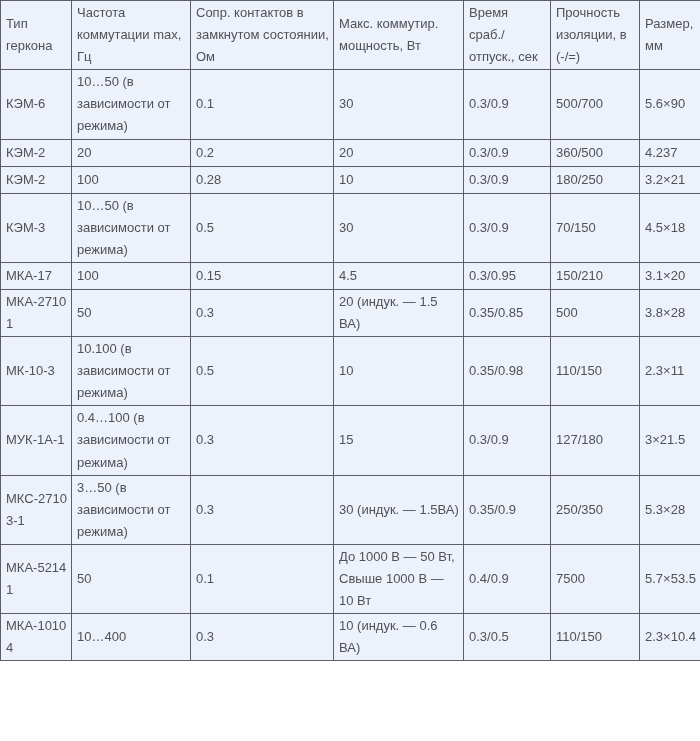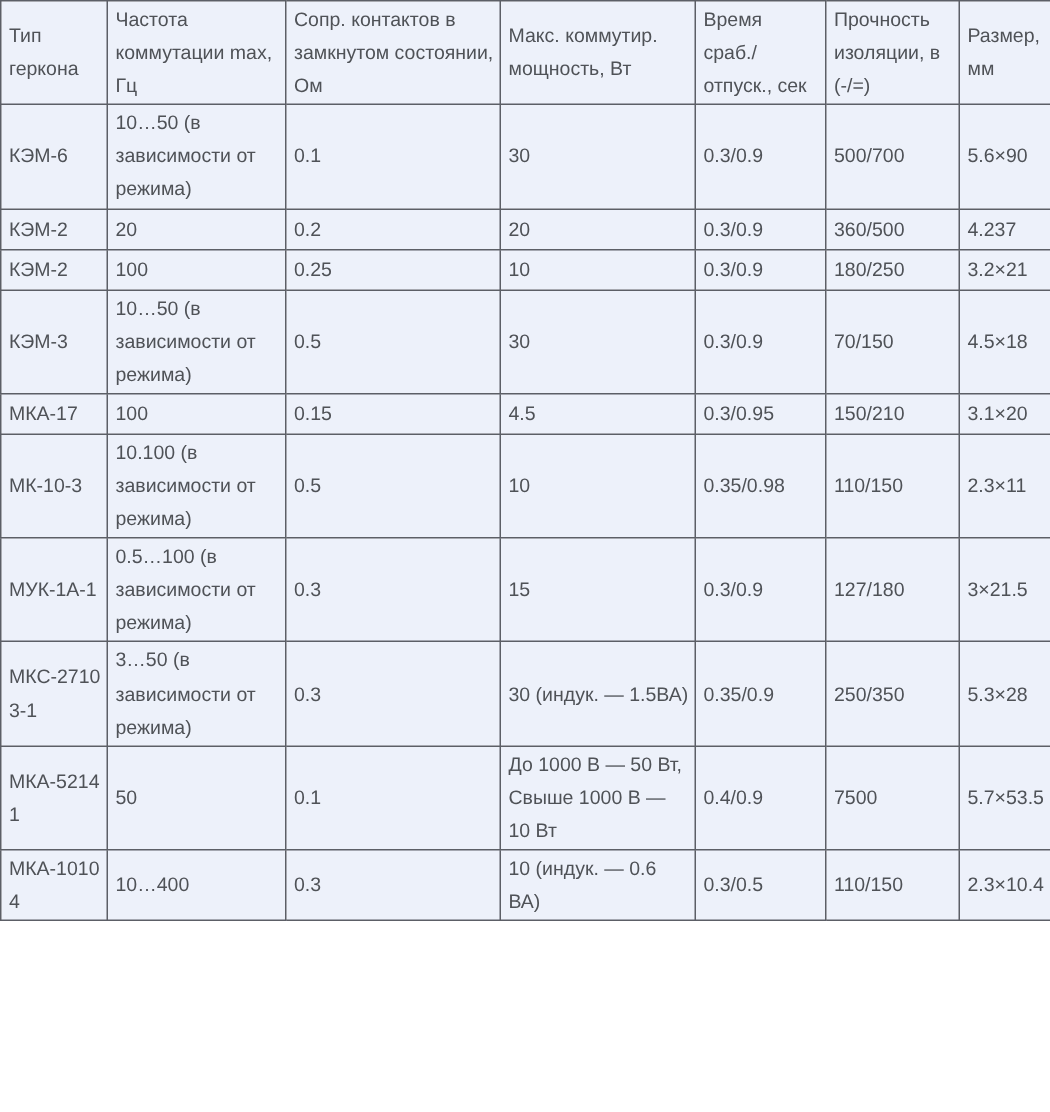--- a/index.html
+++ b/index.html
@@ -82,21 +82,21 @@
         <td>20</td>
         <td>0.2</td>
         <td>20</td>
         <td>0.3/0.9</td>
         <td>360/500</td>
         <td>4.237</td>
       </tr>
       <tr>
         <td>КЭМ-2</td>
         <td>100</td>
-        <td>0.25</td>
+        <td>0.28</td>
         <td>10</td>
         <td>0.3/0.9</td>
         <td>180/250</td>
         <td>3.2×21</td>
       </tr>
       <tr>
         <td>КЭМ-3</td>
         <td>10…50 (в зависимости от режима)</td>
         <td>0.5</td>
         <td>30</td>
@@ -107,31 +107,40 @@
       <tr>
         <td>МКА-17</td>
         <td>100</td>
         <td>0.15</td>
         <td>4.5</td>
         <td>0.3/0.95</td>
         <td>150/210</td>
         <td>3.1×20</td>
       </tr>
       <tr>
+        <td>МКА-27101</td>
+        <td>50</td>
+        <td>0.3</td>
+        <td>20 (индук. — 1.5 ВА)</td>
+        <td>0.35/0.85</td>
+        <td>500</td>
+        <td>3.8×28</td>
+      </tr>
+      <tr>
         <td>МК-10-3</td>
         <td>10.100 (в зависимости от режима)</td>
         <td>0.5</td>
         <td>10</td>
         <td>0.35/0.98</td>
         <td>110/150</td>
         <td>2.3×11</td>
       </tr>
       <tr>
         <td>МУК-1А-1</td>
-        <td>0.5…100 (в зависимости от режима)</td>
+        <td>0.4…100 (в зависимости от режима)</td>
         <td>0.3</td>
         <td>15</td>
         <td>0.3/0.9</td>
         <td>127/180</td>
         <td>3×21.5</td>
       </tr>
       <tr>
         <td>МКС-27103-1</td>
         <td>3…50 (в зависимости от режима)</td>
         <td>0.3</td>

